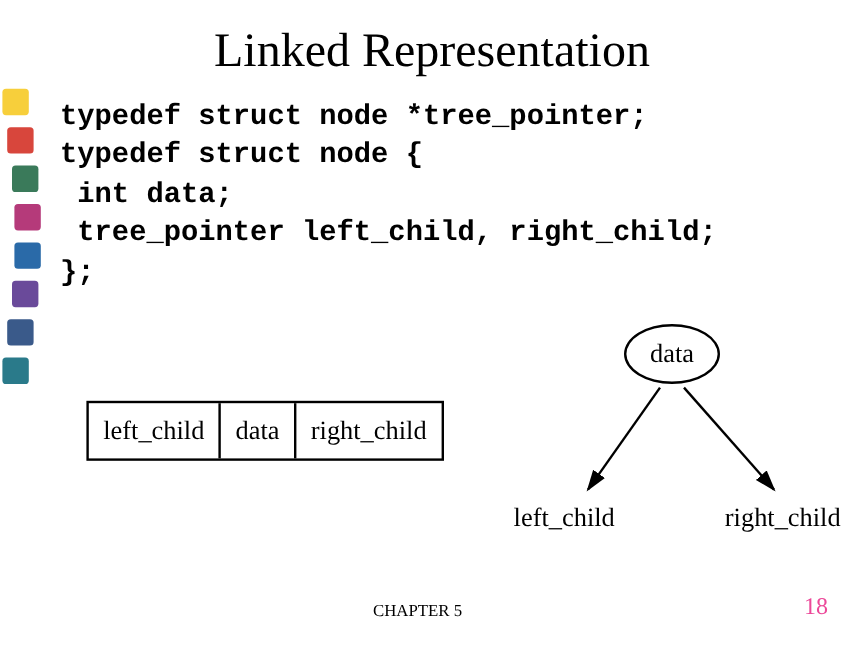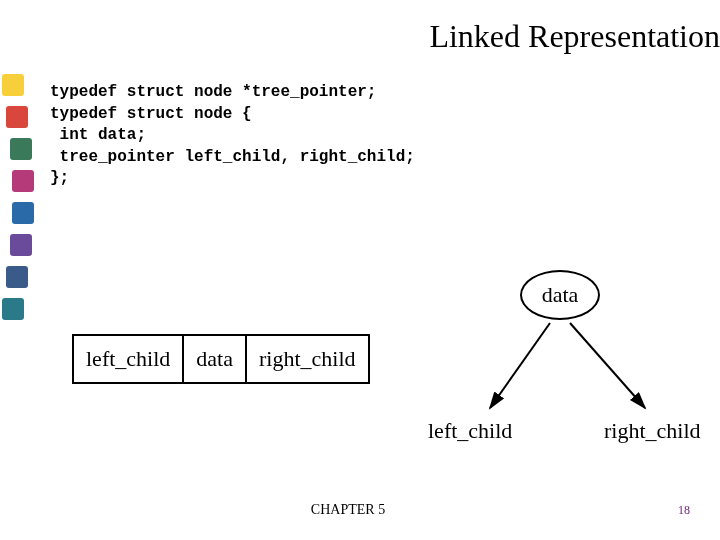--- a/index.html
+++ b/index.html
@@ -22,32 +22,32 @@
     position: absolute;
     width: 22px;
     height: 22px;
     border-radius: 3px;
   }
   .title {
     position: absolute;
     top: 18px;
     left: 0;
     width: 720px;
-    text-align: right;
-    font-size: 32px;
+    text-align: center;
+    font-size: 40px;
     font-weight: 400;
     color: #000;
   }
   .code {
     position: absolute;
     top: 82px;
     left: 50px;
     font-family: "Courier New", monospace;
     font-weight: bold;
-    font-size: 16px;
+    font-size: 24px;
     line-height: 1.35;
     color: #000;
     white-space: pre;
   }
   .table-box {
     position: absolute;
     top: 334px;
     left: 72px;
     border: 2px solid #000;
     display: flex;
@@ -98,22 +98,22 @@
     left: 0;
     width: 696px;
     text-align: center;
     font-size: 14px;
     color: #000;
   }
   .footer-page {
     position: absolute;
     bottom: 22px;
     right: 30px;
-    font-size: 12px;
-    color: #701a75;
+    font-size: 20px;
+    color: #ec4899;
   }
 </style>
 </head>
 <body>
 
 <div class="sidebar">
   <div class="stripe" style="top:74px;left:2px;background:#f7cf3b"></div>
   <div class="stripe" style="top:106px;left:6px;background:#d8463c"></div>
   <div class="stripe" style="top:138px;left:10px;background:#3a7a5a"></div>
   <div class="stripe" style="top:170px;left:12px;background:#b53a7a"></div>

